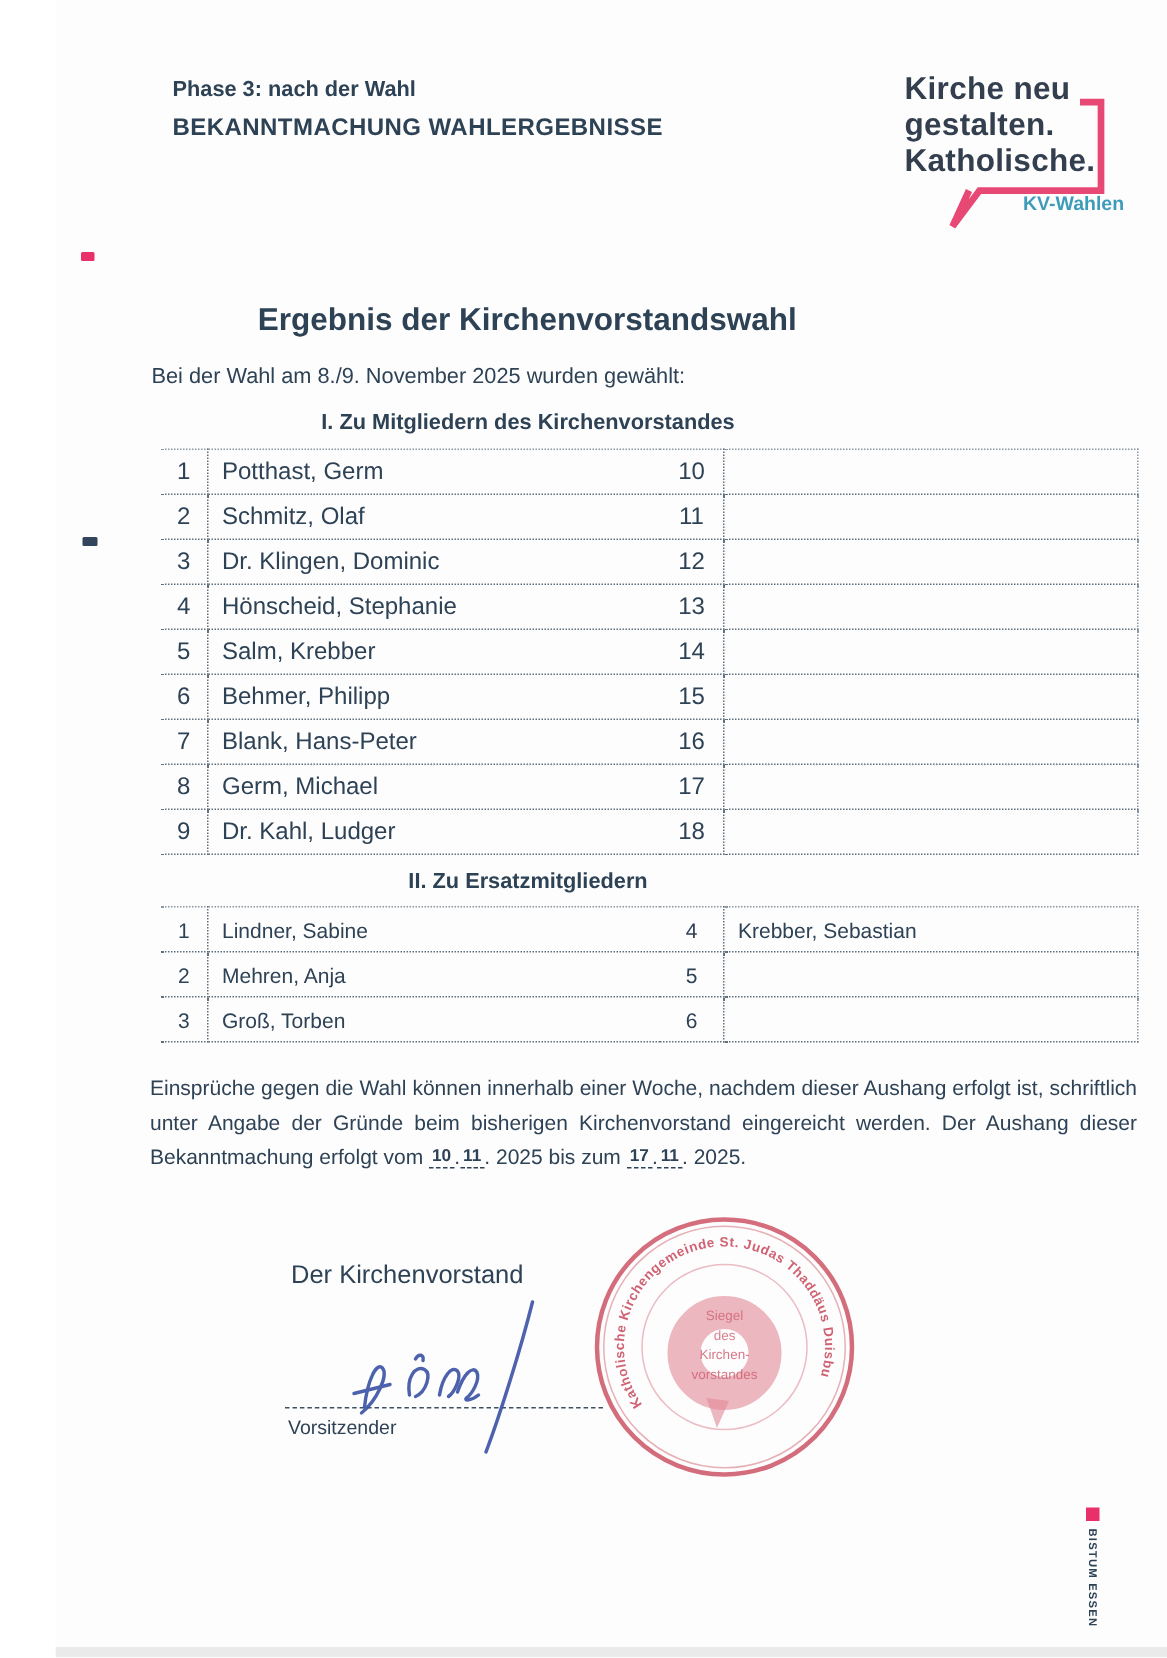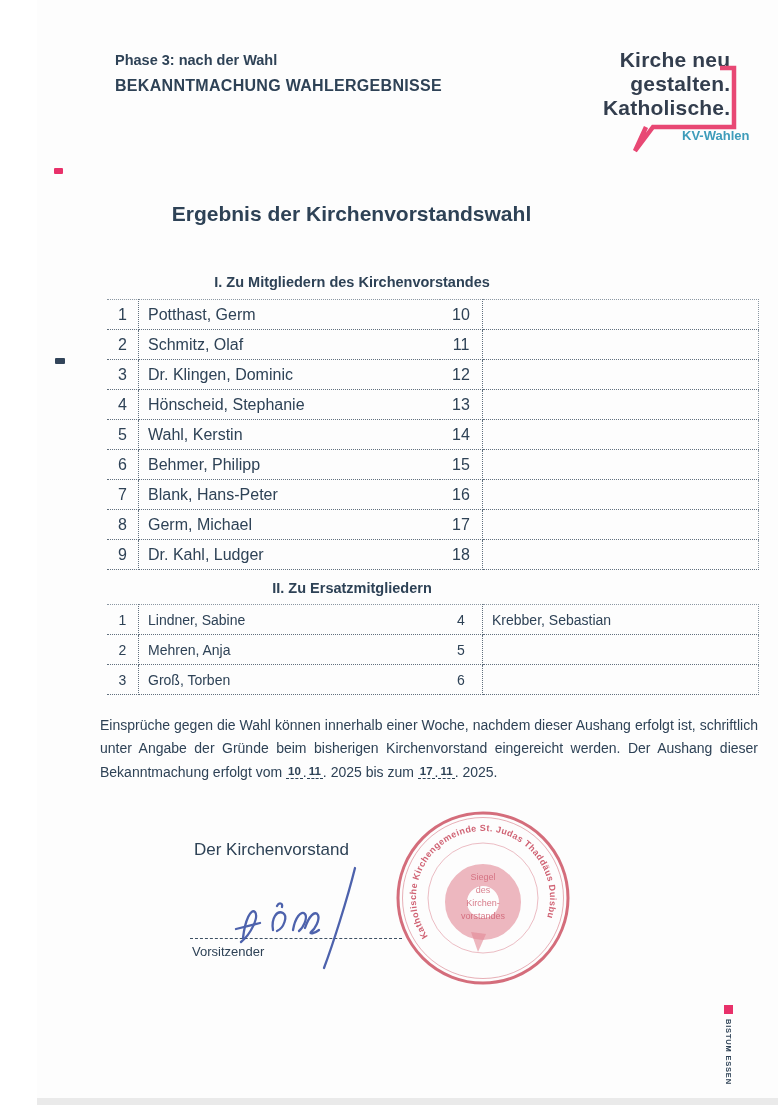--- a/index.html
+++ b/index.html
@@ -5,21 +5,21 @@
   html,body{margin:0;padding:0;background:#ffffff;}
   .page{
     position:relative;width:778px;height:1105px;background:#fdfdfd;overflow:hidden;
     font-family:"Liberation Sans","DejaVu Sans",sans-serif;color:#2e4256;margin-left:37px;
   }
   .abs{position:absolute;}
   
   .phase{left:78px;top:52px;font-size:14.5px;font-weight:bold;}
   .doctype{left:78px;top:77px;font-size:16px;font-weight:bold;letter-spacing:.3px;}
   
-  .logo-text{left:566px;top:48px;font-size:21px;line-height:24px;font-weight:bold;color:#333e4e;letter-spacing:.2px;text-align:right;}
+  .logo-text{left:566px;top:48px;font-size:21px;line-height:24px;font-weight:bold;color:#333e4e;letter-spacing:.2px;}
   .kv{left:645px;top:128px;font-size:13px;font-weight:bold;color:#3e9cba;}
   .mark{border-radius:1px;}
   .mark-pink{left:17px;top:168px;width:9px;height:6px;background:#e8316a;}
   .mark-navy{left:18px;top:358px;width:10px;height:6px;background:#32455a;}
   
   .title{left:0;top:202px;width:629px;text-align:center;font-size:21px;font-weight:bold;}
   .intro{left:64px;top:243px;font-size:14.5px;}
   .sec-h{left:0;width:630px;text-align:center;font-size:14.5px;font-weight:bold;}
   .sec1-h{top:274px;}
   .sec2-h{top:580px;}
@@ -61,20 +61,21 @@
   </div>
   <svg class="abs" style="left:560px;top:50px;" width="170" height="110" viewBox="0 0 170 110">
     <path d="M123 18 L137 18 L137 77 L56 77 L38 101 L49 77" fill="none" stroke="#e84874" stroke-width="4.5"></path>
   </svg>
   <div class="abs kv">KV-Wahlen</div>
 
   <div class="abs mark mark-pink"></div>
   <div class="abs mark mark-navy"></div>
 
   <div class="abs title">Ergebnis der Kirchenvorstandswahl</div>
+  <div class="abs intro">Bei der Wahl am 8./9. November 2025 wurden gewählt:</div>
 
   <div class="abs sec-h sec1-h">I. Zu Mitgliedern des Kirchenvorstandes</div>
   <table class="abs res" id="table1">
     <tbody>
         <tr>
       <td class="c-num">1</td>
       <td class="c-name">Potthast, Germ</td>
       <td class="c-num2">10</td>
       <td class="c-name2"></td>
     </tr>
@@ -91,21 +92,21 @@
       <td class="c-name2"></td>
     </tr>
     <tr>
       <td class="c-num">4</td>
       <td class="c-name">Hönscheid, Stephanie</td>
       <td class="c-num2">13</td>
       <td class="c-name2"></td>
     </tr>
     <tr>
       <td class="c-num">5</td>
-      <td class="c-name">Wahl, Kerstin</td>
+      <td class="c-name">Salm, Krebber</td>
       <td class="c-num2">14</td>
       <td class="c-name2"></td>
     </tr>
     <tr>
       <td class="c-num">6</td>
       <td class="c-name">Behmer, Philipp</td>
       <td class="c-num2">15</td>
       <td class="c-name2"></td>
     </tr>
     <tr>

